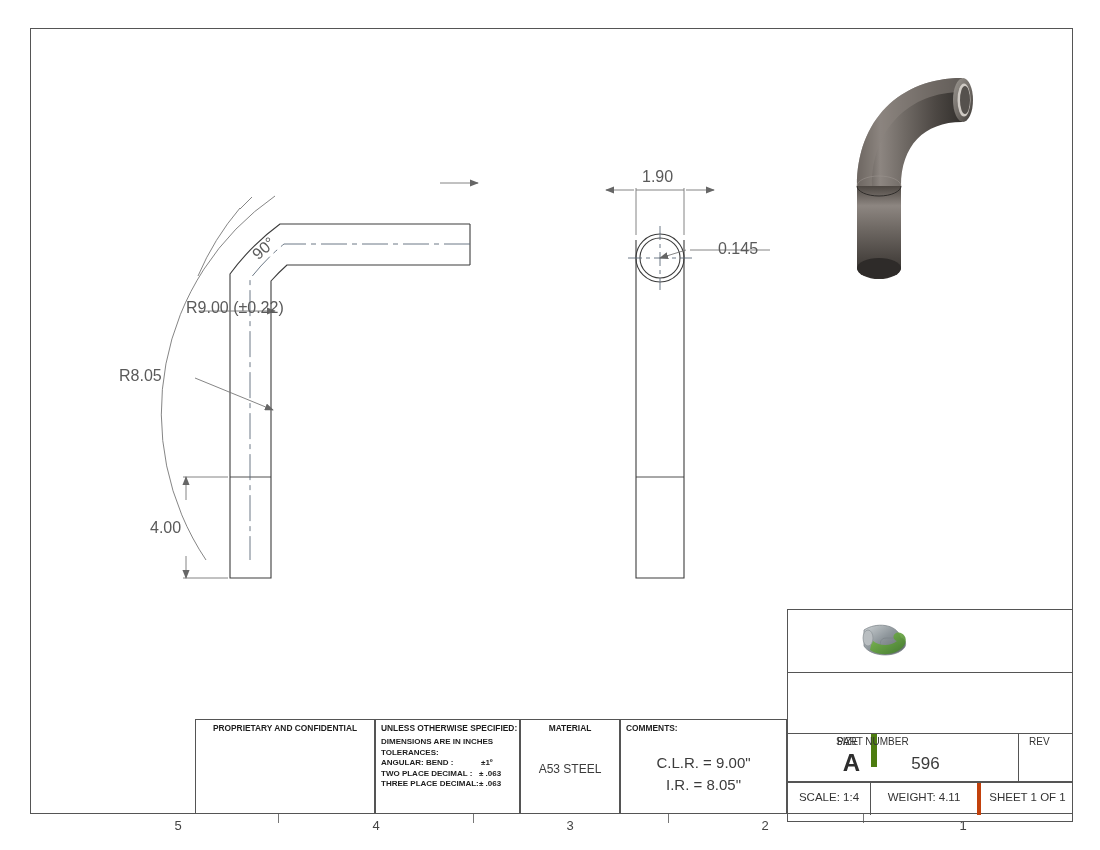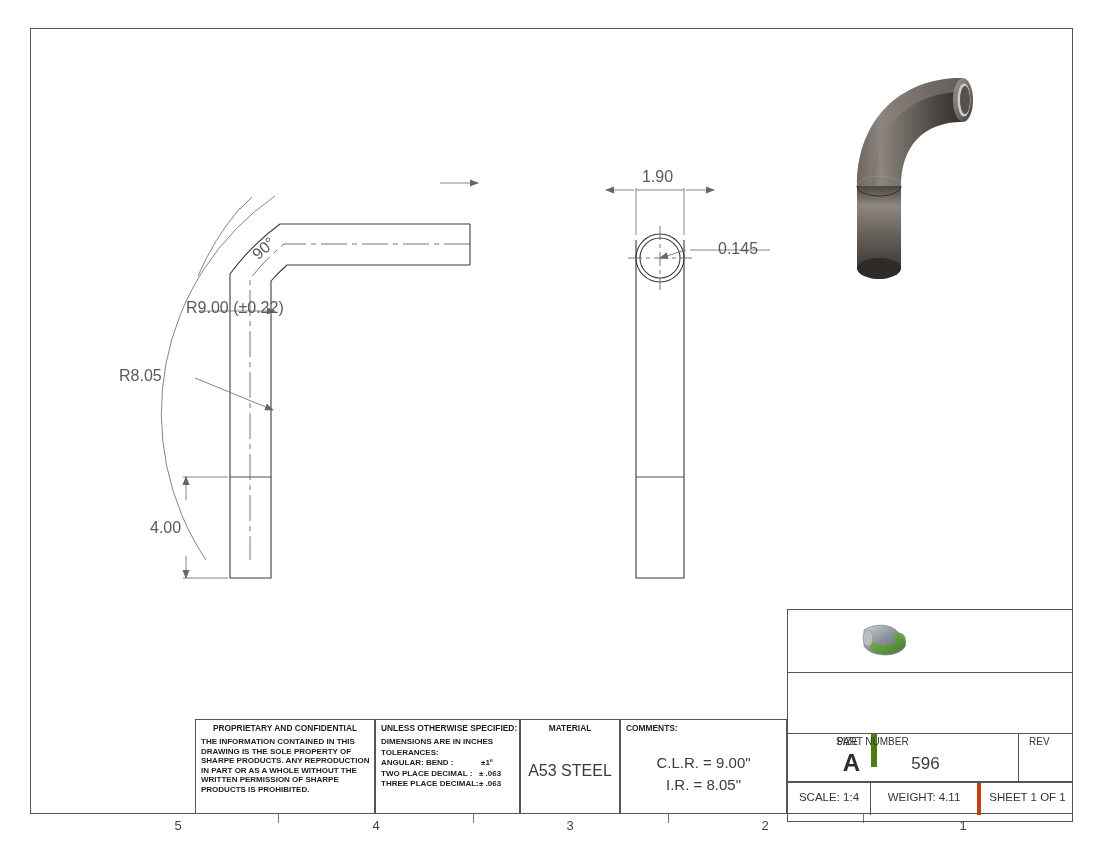--- a/index.html
+++ b/index.html
@@ -171,21 +171,21 @@
     font-weight: bold;
     color: #1d1d1d;
   }
   .spec-row { position: relative; height: 10.5px; }
   .spec-row .v { position: absolute; left: 100px; }
   .spec-row .v2 { position: absolute; left: 98px; }
   .mat-val {
     position: absolute;
     left: 0; right: 0; top: 42px;
     text-align: center;
-    font-size: 16px;
+    font-size: 12px;
     color: #3b3b3b;
   }
   .com-val {
     position: absolute;
     left: 0; right: 0; top: 32px;
     text-align: center;
     font-size: 15px;
     color: #3b3b3b;
     line-height: 22px;
   }
@@ -347,21 +347,20 @@
   <div class="zone" style="left:555px; top:818px;">3</div>
   <div class="zone" style="left:750px; top:818px;">2</div>
   <div class="zone" style="left:948px; top:818px;">1</div>
   <div class="zone-tick" style="left:278px;"></div>
   <div class="zone-tick" style="left:473px;"></div>
   <div class="zone-tick" style="left:668px;"></div>
   <div class="zone-tick" style="left:863px;"></div>
 
   <div class="strip strip-prop">
     <div class="strip-head">PROPRIETARY AND CONFIDENTIAL</div>
-    <div class="prop-body">THE INFORMATION CONTAINED IN THIS DRAWING IS THE SOLE PROPERTY OF SHARPE PRODUCTS.  ANY REPRODUCTION IN PART OR AS A WHOLE WITHOUT THE WRITTEN PERMISSION OF SHARPE PRODUCTS IS PROHIBITED.</div>
   </div>
 
   <div class="strip strip-spec">
     <div class="strip-head lefty">UNLESS OTHERWISE SPECIFIED:</div>
     <div class="spec-body">
       <div class="spec-row"><span>DIMENSIONS ARE IN INCHES</span></div>
       <div class="spec-row"><span>TOLERANCES:</span></div>
       <div class="spec-row">
         <span>ANGULAR: BEND :</span>
         <span class="v">±1º</span>

